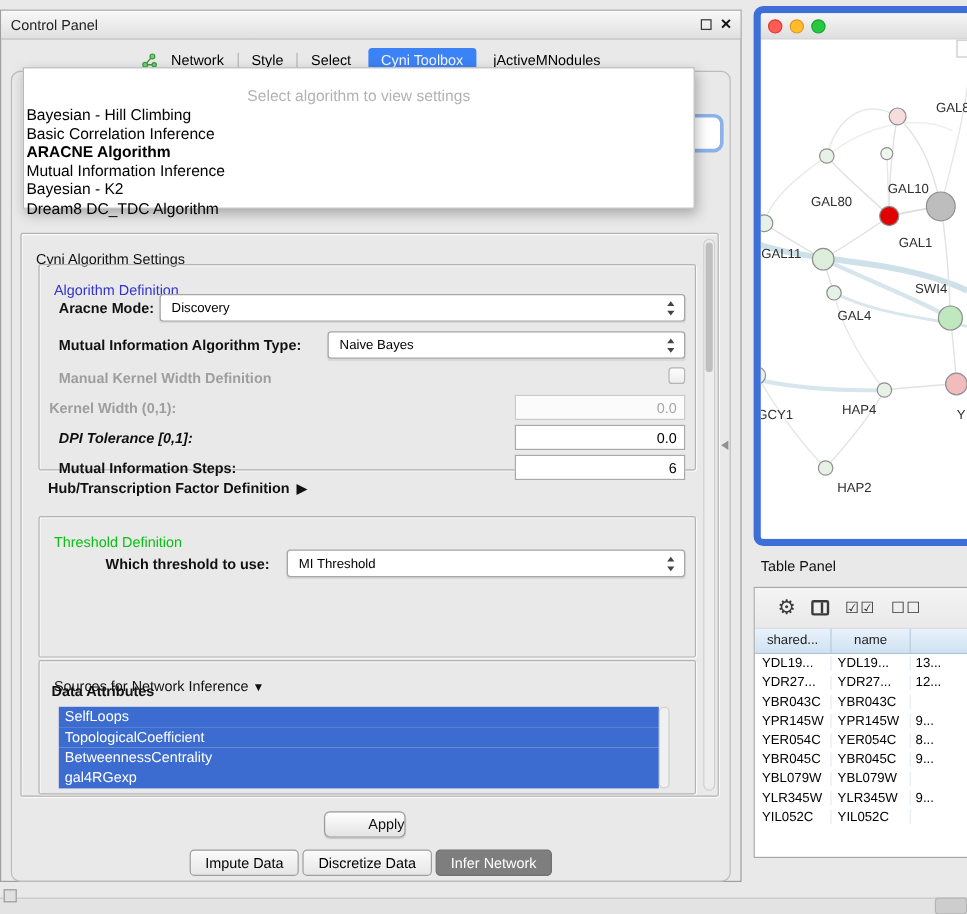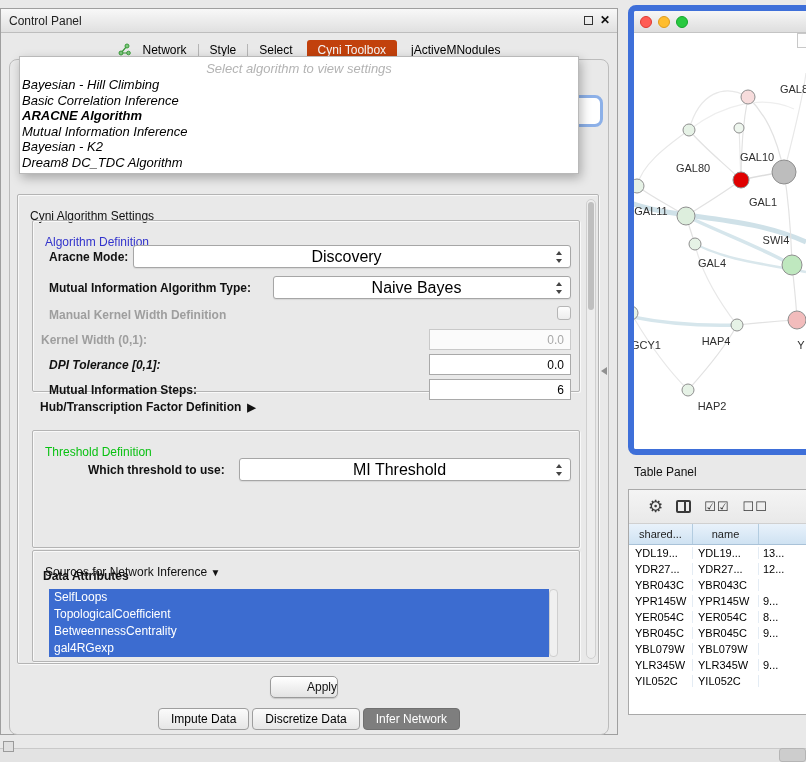--- a/index.html
+++ b/index.html
@@ -7,51 +7,51 @@
   body { font-family:"Liberation Sans", sans-serif; background:#e9e9e9; position:relative; overflow:hidden; }
 
   
   .cp { position:absolute; left:0; top:8px; width:618px; height:727px; background:#e9e9e9; border:1px solid #9f9f9f; }
   .cp-titlebar { position:absolute; left:0; top:0; right:0; height:24px; background:linear-gradient(#f8f8f8,#e0e0e0); border-bottom:1px solid #bdbdbd; }
   .cp-title { position:absolute; left:8px; top:5px; font-size:12px; color:#222; }
   .float-icon { position:absolute; right:24px; top:7px; width:9px; height:9px; border:1.5px solid #333; background:transparent; }
   .close-icon { position:absolute; right:7px; top:4px; font-size:12px; font-weight:bold; color:#111; cursor:default; }
 
   .cp-tabs { position:absolute; left:0; right:0; top:30px; height:22px; display:flex; justify-content:center; align-items:center; font-size:12px; }
-  .cp-tab { display:flex; gap:12px; padding:3px 11px; color:#000; white-space:nowrap; }
-  .cp-tab.chip { background:#c2410c; color:#f5f5f5; border-radius:3px; margin:0 3px; }
+  .cp-tab { display:flex; align-items:center; gap:12px; padding:3px 11px; color:#000; white-space:nowrap; }
+  .cp-tab.chip { background:#3b82f6; color:#f5f5f5; border-radius:3px; margin:0 3px; }
   .tab-sep { width:1px; height:13px; background:#b5b5b5; }
 
   .cp-content { position:absolute; left:8px; top:50px; width:600px; height:676px; border:1px solid #bcbcbc; border-radius:8px; }
 
   
   .combo-fragment { position:absolute; left:560px; top:86px; width:42px; height:32px; border:3px solid #8cb0e8; border-radius:8px; background:#fff; z-index:5; }
 
   
-  .algo-popup { position:absolute; left:18px; top:47px; width:560px; height:118px; background:#fff; border:1px solid #b9b9b9; box-shadow:2px 4px 10px rgba(0,0,0,.28); z-index:10; padding-top:3px;font-style:italic; }
+  .algo-popup { position:absolute; left:18px; top:47px; width:560px; height:118px; background:#fff; border:1px solid #b9b9b9; box-shadow:2px 4px 10px rgba(0,0,0,.28); z-index:10; padding-top:14px; }
   .algo-ph { text-align:center; color:#b3b3b3; font-size:13px; height:17px; line-height:17px; }
   .algo-item { font-size:13px; height:15.5px; line-height:15.5px; padding-left:2px; color:#000; }
   .algo-item.bold { font-weight:bold; }
 
   
   .groupbox { position:absolute; border:1px solid #b4b4b4; border-radius:2px; box-shadow: inset 1px 1px 0 rgba(255,255,255,.7), 1px 1px 0 rgba(255,255,255,.7); }
   .gtitle { position:absolute; top:-8px; left:8px; background:#e9e9e9; padding:0 4px; font-size:12px; line-height:14px; white-space:nowrap; color:#111;margin-top:22px; }
   .gtitle.blue { color:#3233cc; }
   .gtitle.green { color:#09c112; }
 
   .settings { left:16px; top:185px; width:582px; height:470px; overflow:hidden; }
   .algdef { left:14px; top:25px; width:548px; height:172px; }
   .threshold { left:14px; top:235px; width:548px; height:118px; }
   .mithresh { left:8px; top:58px; width:532px; height:52px; }
   .sources { left:14px; top:355px; width:548px; height:112px; overflow:hidden; }
 
   .lbl { position:absolute; font-weight:bold; font-size:12px; color:#111; white-space:nowrap; }
   .lbl.dis { color:#9e9e9e; }
 
-  .combo { position:absolute; height:23px; background:#fff; border:1px solid #a6a6a6; border-radius:3px; font-size:16px; display:flex; align-items:center; padding:0 20px 0 9px; box-shadow:0 1px 1px rgba(0,0,0,.08);justify-content:center; }
+  .combo { position:absolute; height:23px; background:#fff; border:1px solid #a6a6a6; border-radius:3px; font-size:11px; display:flex; align-items:center; padding:0 20px 0 9px; box-shadow:0 1px 1px rgba(0,0,0,.08); }
   .combo-arrows { position:absolute; right:7px; top:50%; transform:translateY(-50%); width:7px; height:12px; }
   .combo-arrows::before { content:""; position:absolute; top:0; left:0; border-left:3.5px solid transparent; border-right:3.5px solid transparent; border-bottom:4px solid #444; }
   .combo-arrows::after { content:""; position:absolute; bottom:0; left:0; border-left:3.5px solid transparent; border-right:3.5px solid transparent; border-top:4px solid #444; }
 
   .field { position:absolute; height:21px; background:#fff; border:1px solid #a9a9a9; font-size:12px; text-align:right; padding:0 6px; font-family:"Liberation Sans", sans-serif; }
   .field.dis { color:#a8a8a8; border-color:#c9c9c9; background:#fbfbfb; }
 
   .checkbox { position:absolute; width:14px; height:14px; border:1px solid #b5b5b5; border-radius:3px; background:linear-gradient(#fdfdfd,#ededed); }
 
   .hub-row { position:absolute; left:22px; top:205px; font-size:12px; font-weight:bold; color:#111; display:flex; align-items:center; gap:6px; }

